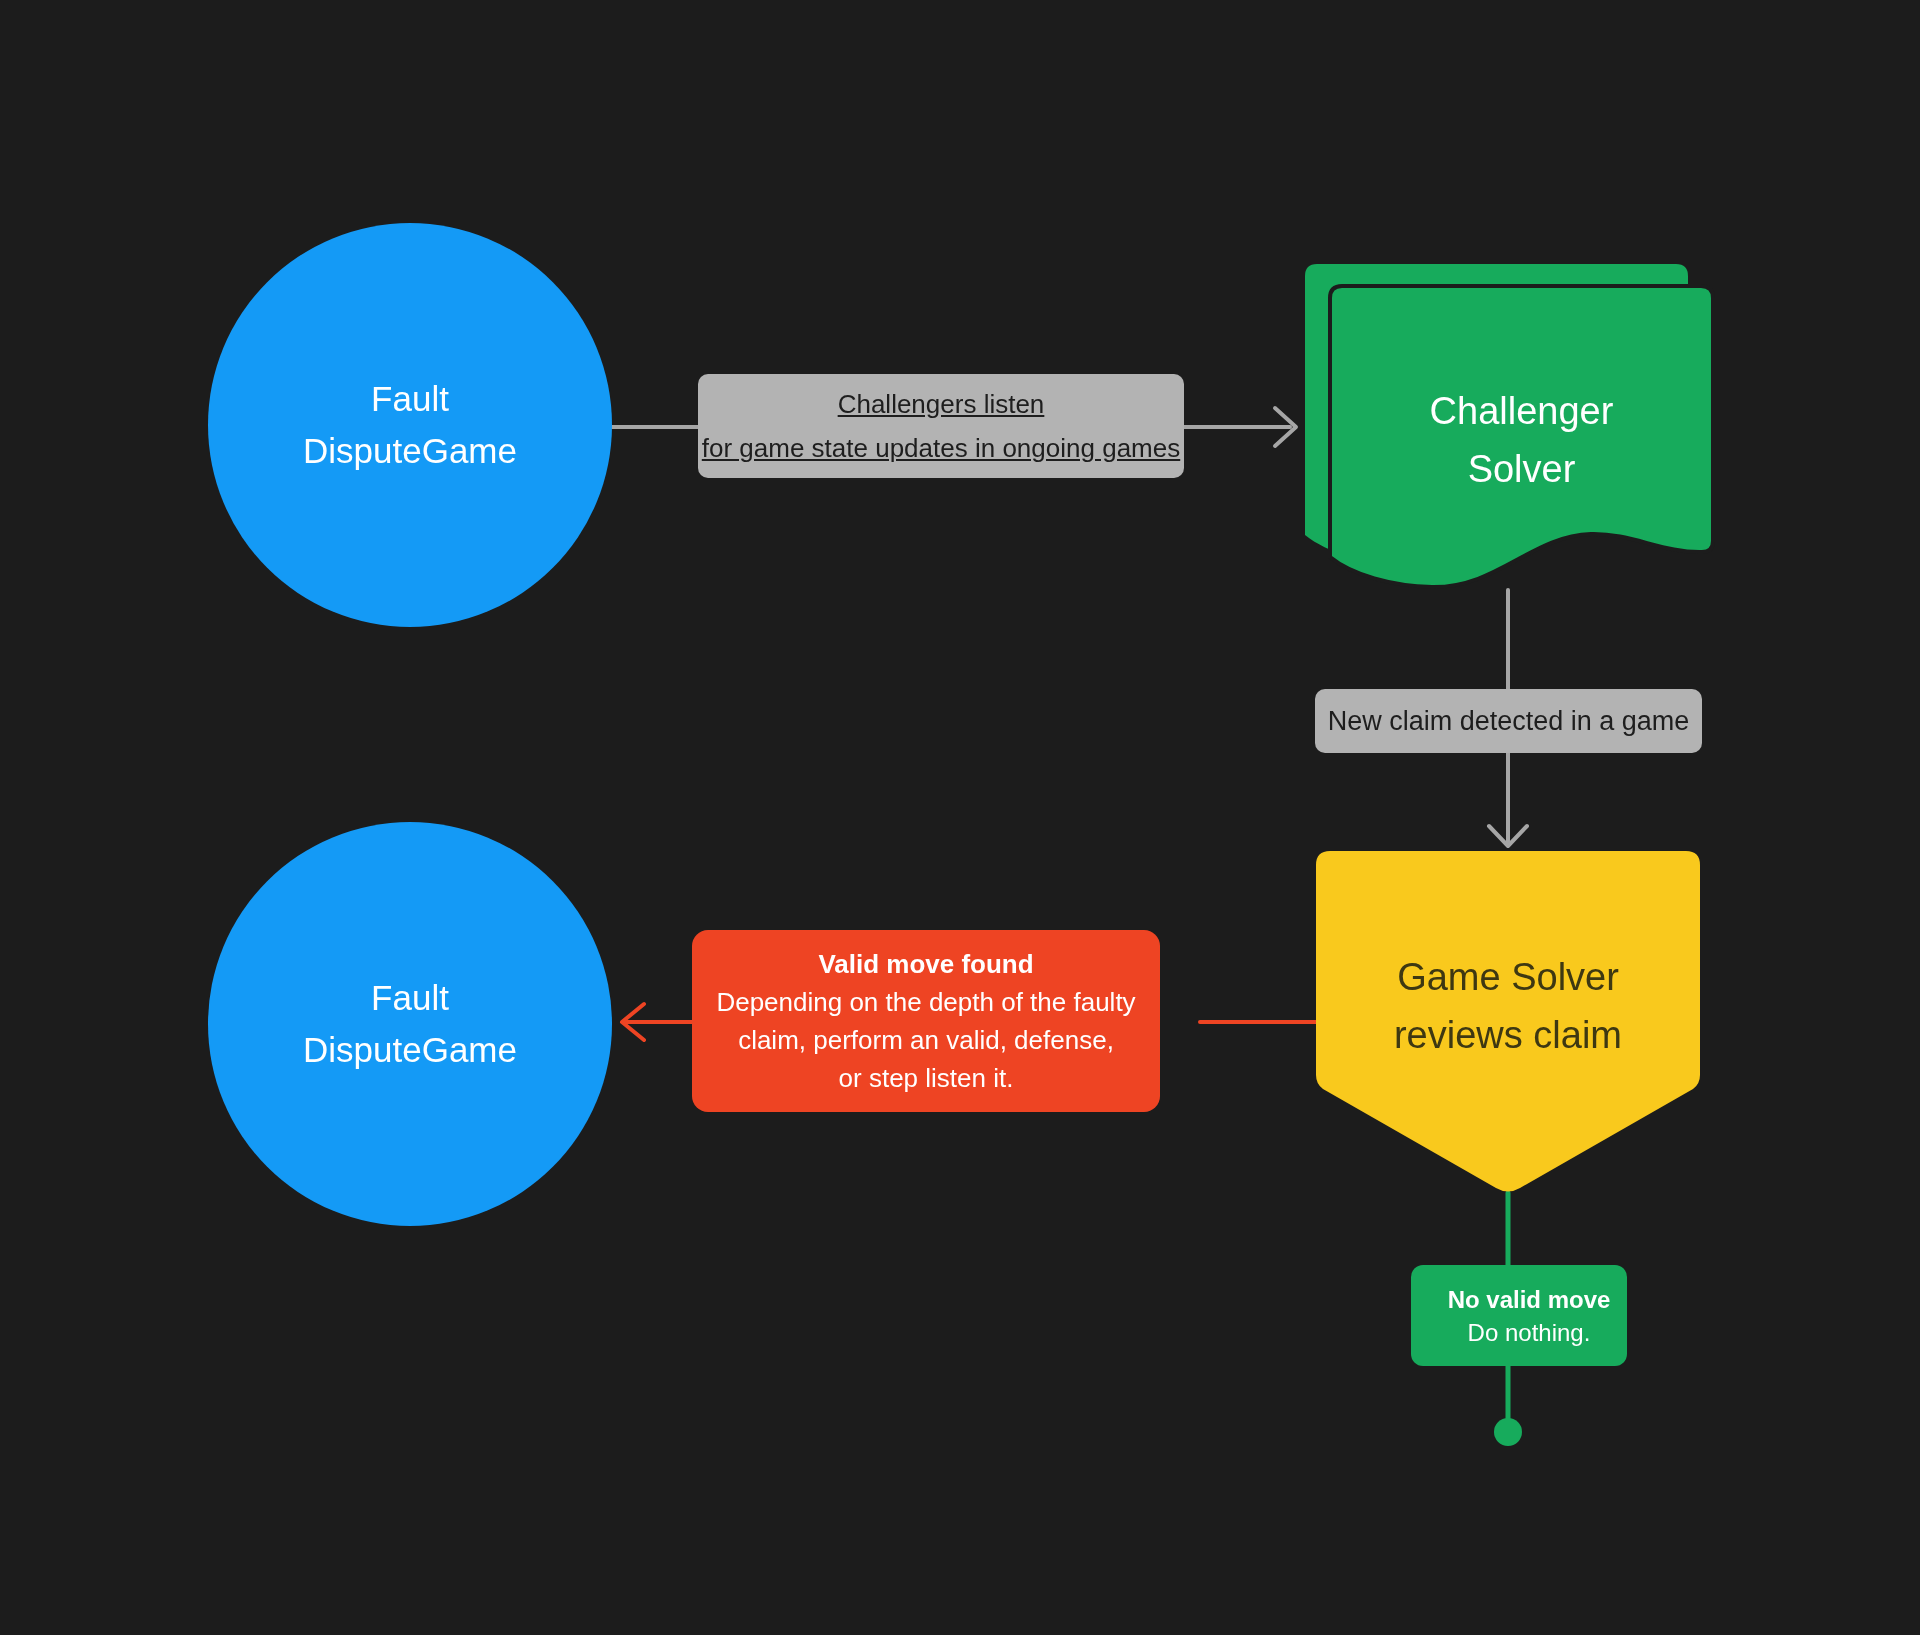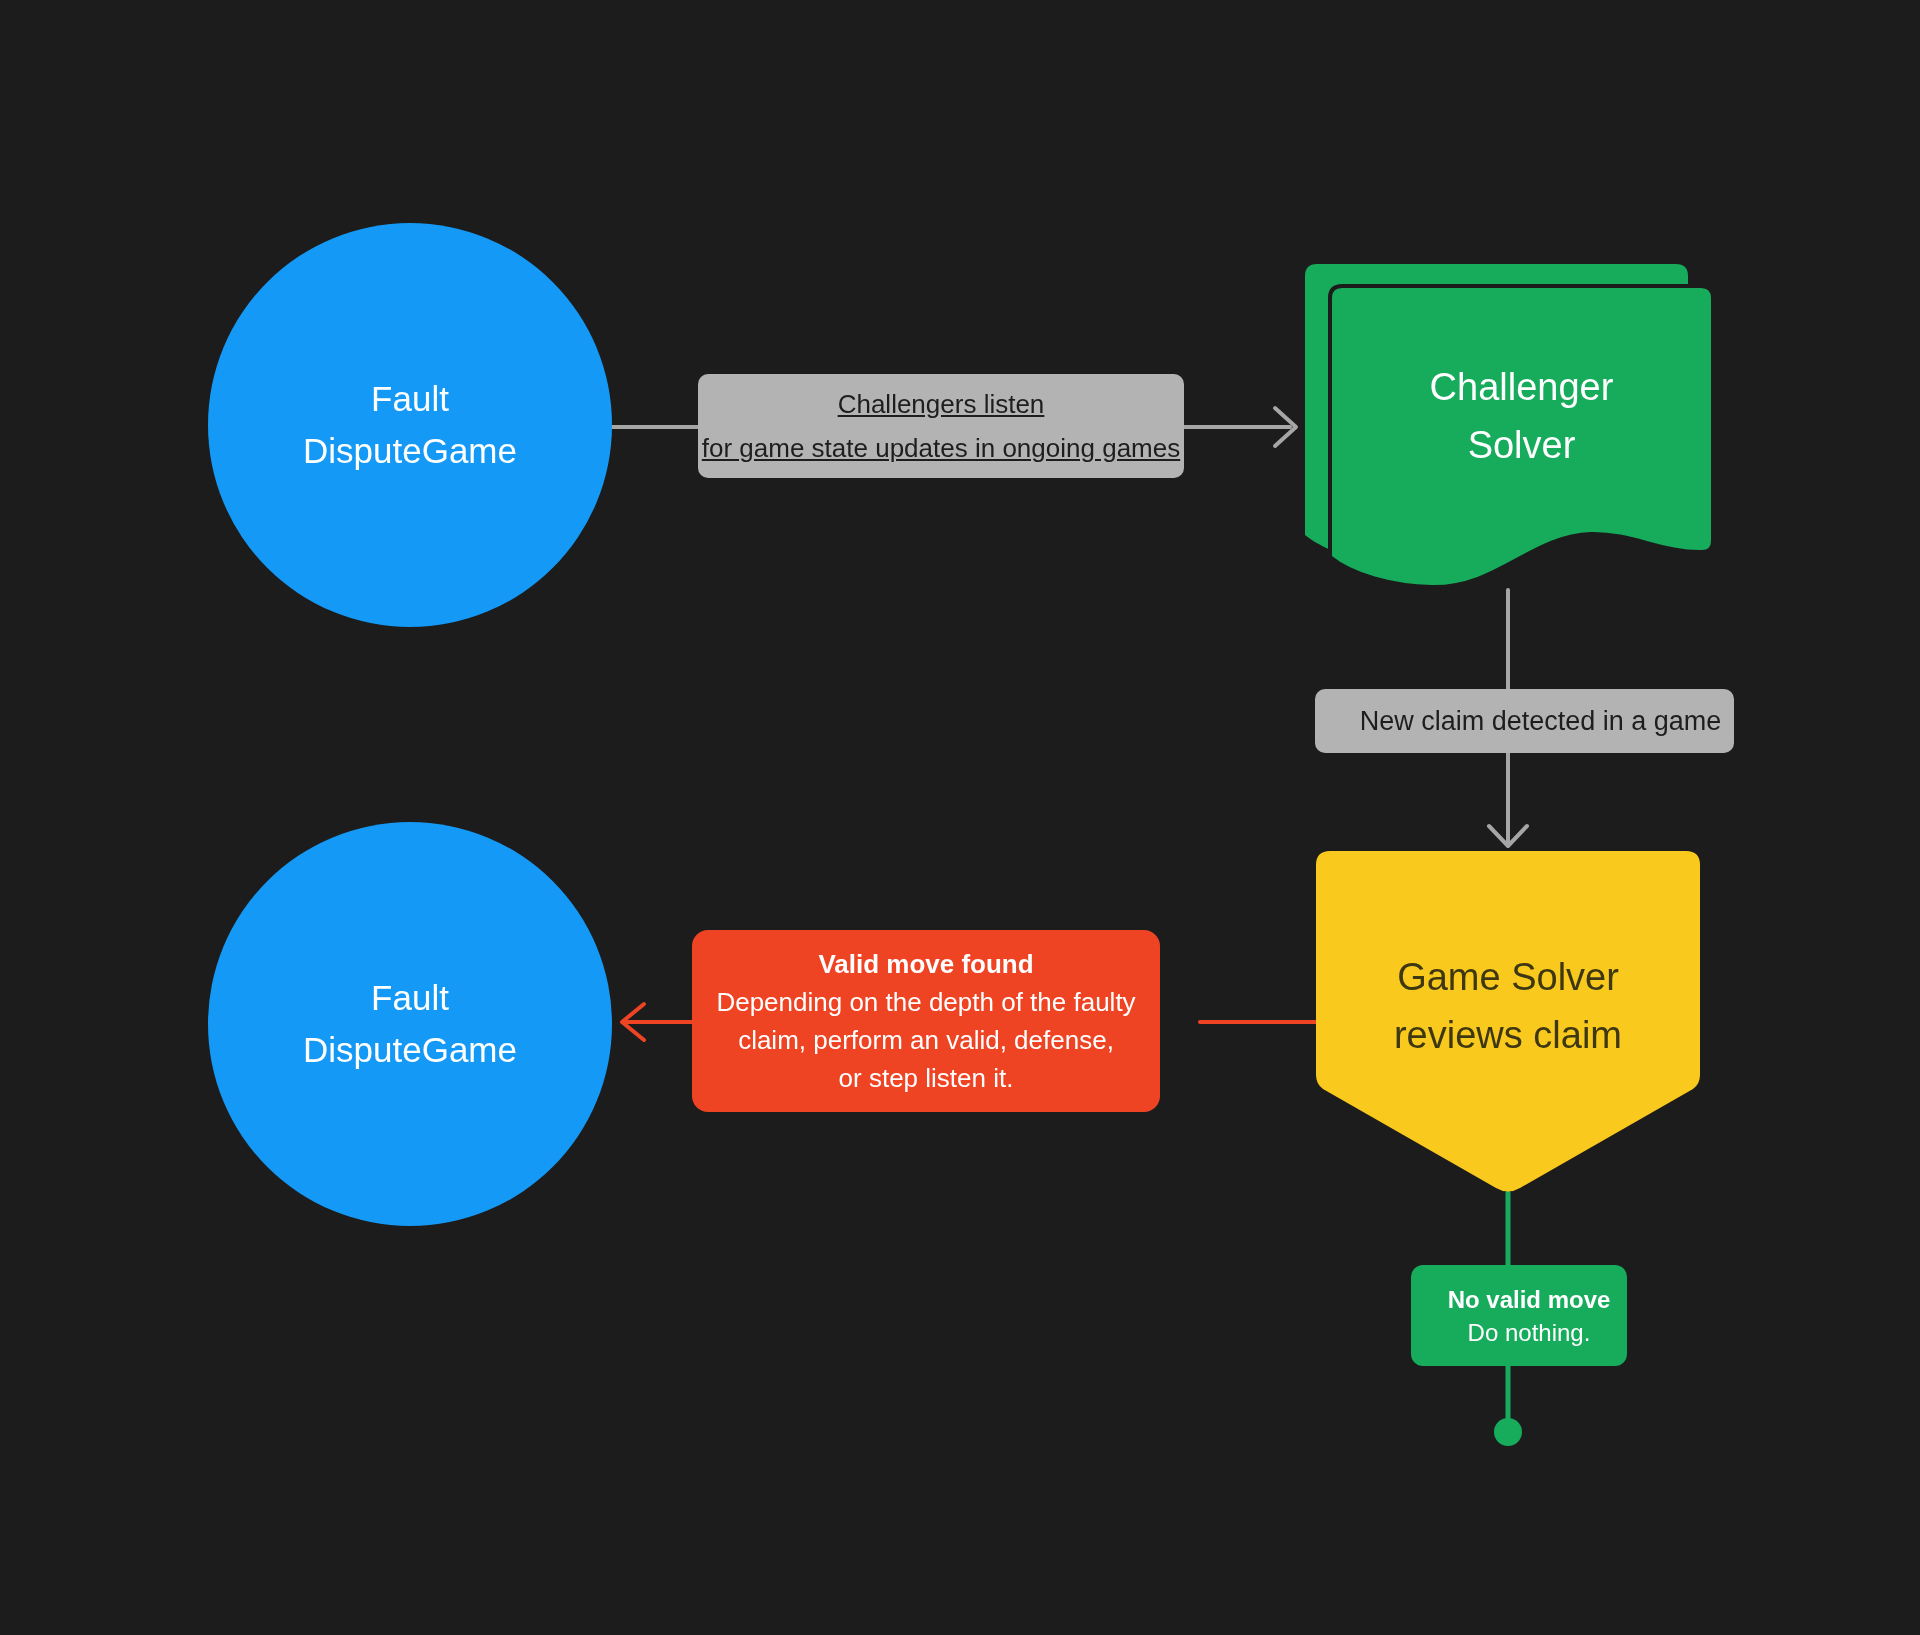--- a/index.html
+++ b/index.html
@@ -19,28 +19,28 @@
     text-align:center;font-size:35px;line-height:52px;
   }
   .circle.top{left:208px;top:207px;}
   .circle.bottom{left:208px;top:806px;}
   
   .pill{
     position:absolute;background:var(--gray);color:var(--dark-text);border-radius:10px;
     display:flex;flex-direction:column;align-items:center;justify-content:center;text-align:center;
   }
   .pill.l1{left:698px;top:358px;width:486px;height:104px;font-size:26px;line-height:44px;text-decoration:underline;}
-  .pill.l2{left:1315px;top:673px;width:387px;height:64px;font-size:27px;line-height:27px;padding-left:32px;}
+  .pill.l2{left:1315px;top:673px;width:387px;height:64px;font-size:27px;line-height:27px;}
   .pill div{white-space:nowrap;}
   
   .node-label{
     position:absolute;display:flex;flex-direction:column;align-items:center;justify-content:center;
     text-align:center;pointer-events:none;
   }
-  .cn-label{left:1330px;top:270px;width:383px;height:260px;color:var(--white);font-size:38px;line-height:58px;}
+  .cn-label{left:1330px;top:294px;width:383px;height:260px;color:var(--white);font-size:38px;line-height:58px;}
   .gs-label{left:1316px;top:860px;width:384px;height:260px;color:var(--yellow-text);font-size:38px;line-height:58px;}
   
   .rednote{
     position:absolute;left:692px;top:914px;width:468px;height:182px;background:var(--red);border-radius:16px;
     color:var(--white);display:flex;flex-direction:column;align-items:center;justify-content:center;
     text-align:center;font-size:26px;line-height:38px;
   }
   .rednote .title{font-weight:bold;}
   .rednote div{white-space:nowrap;}
   

